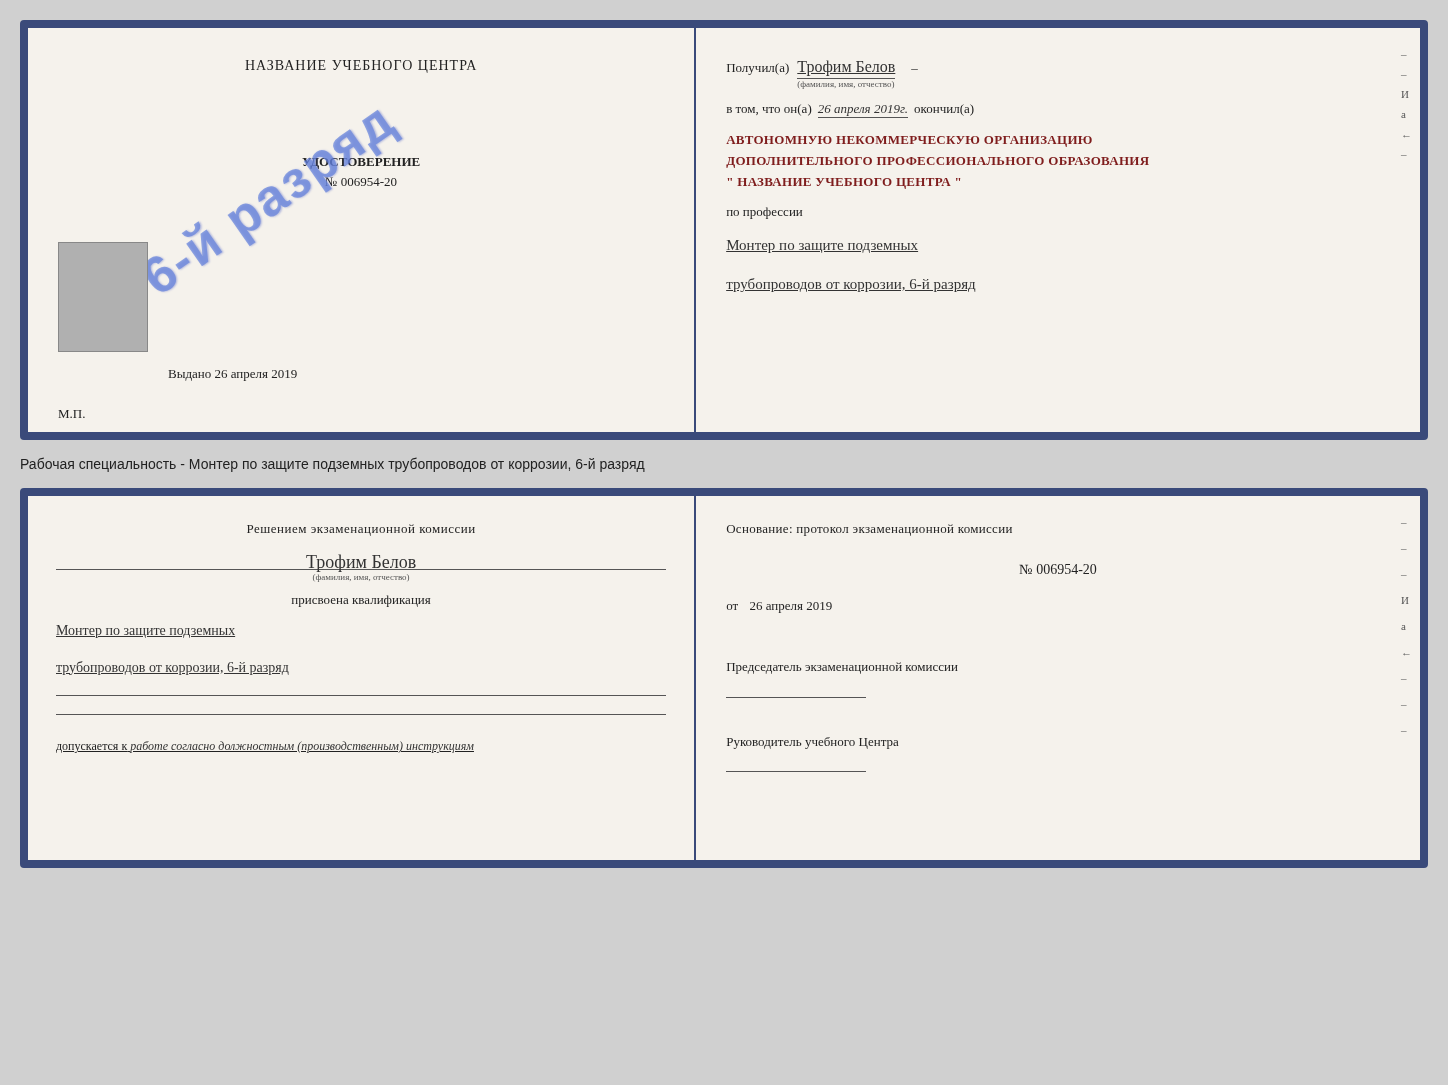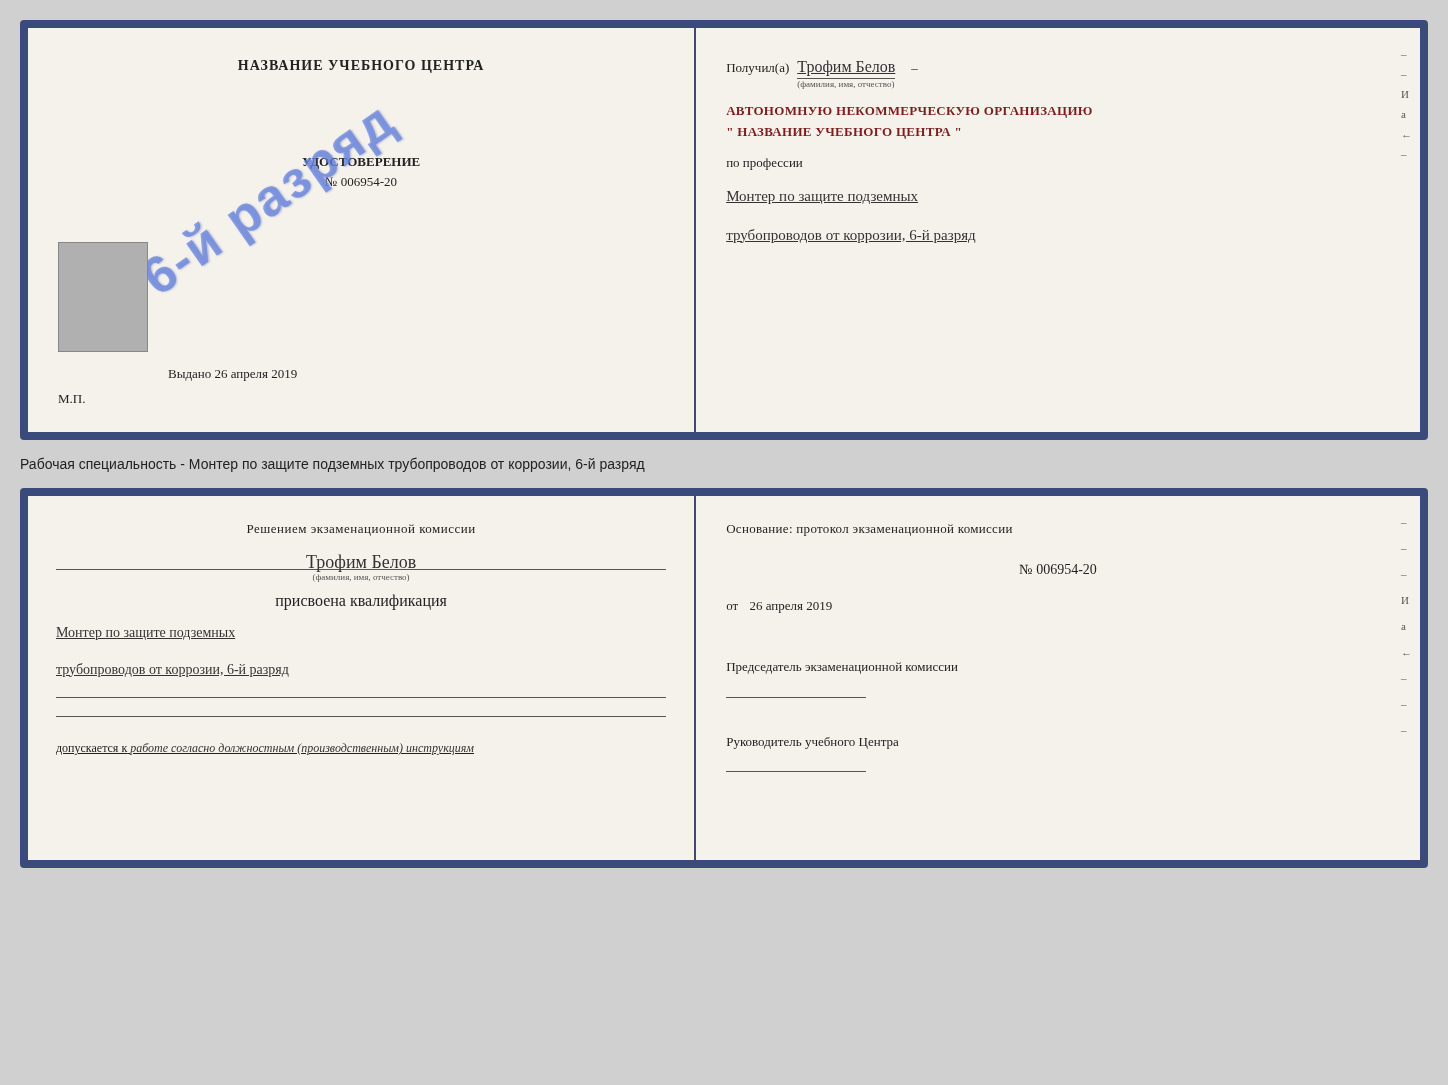--- a/index.html
+++ b/index.html
@@ -42,21 +42,21 @@
       width: 52%;
       padding: 20px 30px;
       display: flex;
       flex-direction: column;
       gap: 12px;
       position: relative;
     }
 
     .cert-title {
       font-size: 14px;
-      font-weight: bold;
+      font-weight: normal;
       text-align: center;
       letter-spacing: 1px;
       color: #222;
       margin-bottom: 20px;
     }
 
     .udost-label {
       font-size: 13px;
       font-weight: bold;
       text-align: center;
@@ -89,21 +89,21 @@
       color: #222;
     }
 
     .vydano-line .handwritten {
       font-family: 'Comic Sans MS', cursive;
       color: #222;
     }
 
     .mp-label {
       position: absolute;
-      bottom: 25px;
+      bottom: 10px;
       left: 30px;
       font-size: 13px;
       color: #222;
     }
 
     
     .stamp-diagonal {
       position: absolute;
       top: 30px;
       left: 100px;
@@ -253,21 +253,21 @@
     .fio-label {
       font-size: 9px;
       color: #555;
       text-align: center;
       border-top: 1px solid #555;
       margin-top: -4px;
       padding-top: 2px;
     }
 
     .prisvoena-text {
-      font-size: 16px;
+      font-size: 13px;
       color: #222;
       text-align: center;
     }
 
     .kvalif-handwritten {
       font-family: 'Comic Sans MS', cursive;
       font-size: 14px;
       color: #333;
       text-decoration: underline;
       line-height: 1.9;
@@ -369,23 +369,29 @@
     <div class="cert-right">
       <div class="poluchil-line">
         <span>Получил(а)</span>
         <div style="display:flex; flex-direction:column; align-items:flex-start;">
           <span class="handwritten-name">Трофим Белов</span>
           <span class="small-label">(фамилия, имя, отчество)</span>
         </div>
         <span style="margin-left:8px;">–</span>
       </div>
 
+      <div class="vtom-line">
+        <span>в том, что он(а)</span>
+        <span class="handwritten-date">26 апреля 2019г.</span>
+        <span>окончил(а)</span>
+      </div>
 
       <div class="org-block">
         <div>АВТОНОМНУЮ НЕКОММЕРЧЕСКУЮ ОРГАНИЗАЦИЮ</div>
+        <div>ДОПОЛНИТЕЛЬНОГО ПРОФЕССИОНАЛЬНОГО ОБРАЗОВАНИЯ</div>
         <div>"  НАЗВАНИЕ УЧЕБНОГО ЦЕНТРА  "</div>
       </div>
 
       <div class="po-professii">по профессии</div>
 
       <div class="handwritten-prof">Монтер по защите подземных</div>
       <div class="handwritten-prof">трубопроводов от коррозии, 6-й разряд</div>
 
       <div class="right-edge-lines">
         <span>–</span>

